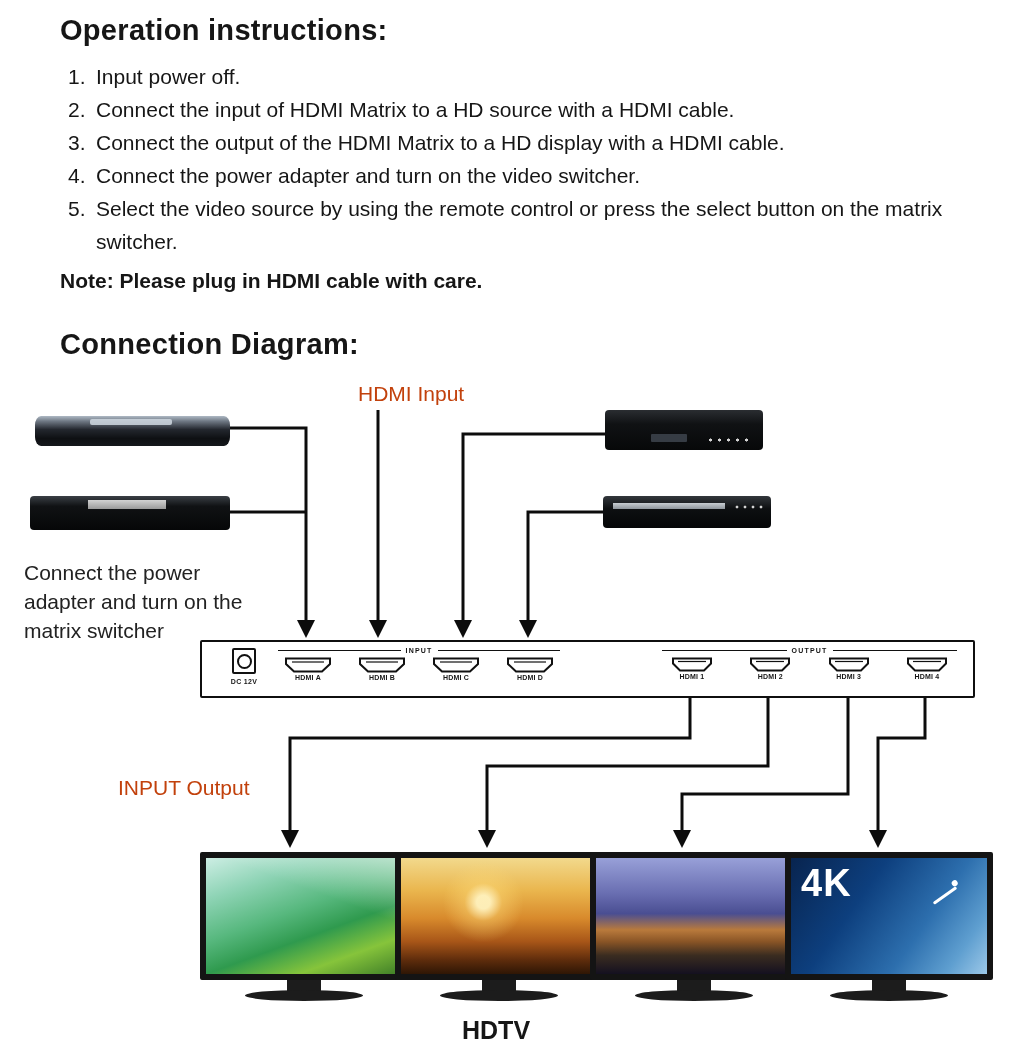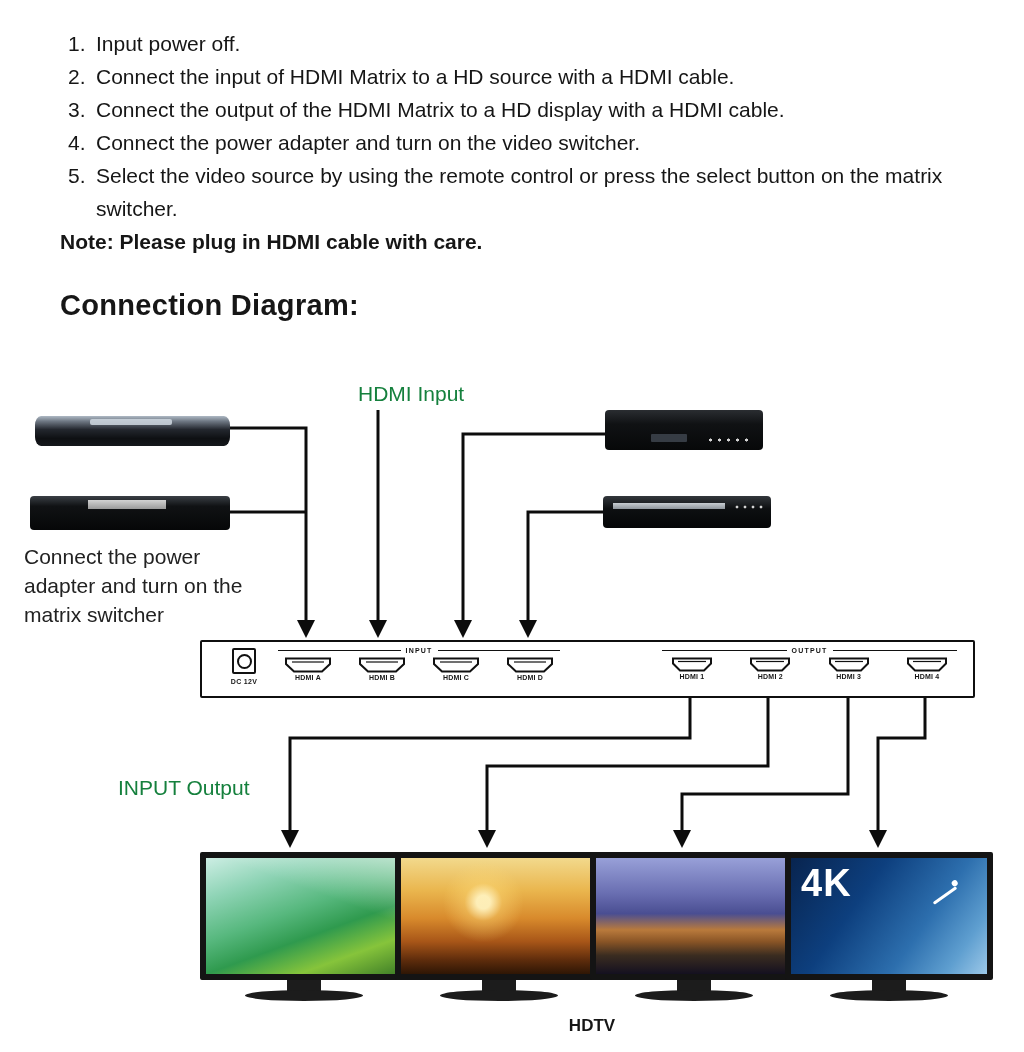--- a/index.html
+++ b/index.html
@@ -9,31 +9,31 @@
     font-family:"Liberation Sans", sans-serif; color:#161616;
   }
 
   
   .instructions { position:absolute; top:14px; left:60px; width:930px; }
   .main-title { font-size:29px; font-weight:bold; letter-spacing:.3px; }
   .ilist { margin-top:13px; margin-left:8px; }
   .item { display:flex; font-size:21px; line-height:33px; }
   .item .num { flex:0 0 28px; }
   .item .txt { flex:1; }
-  .note { margin-top:5px; font-size:21px; font-weight:bold; }
+  .note { margin-top:11px; font-size:21px; font-weight:bold; }
   .diagram-title { margin-top:35px; font-size:29px; font-weight:bold; letter-spacing:.3px; }
 
   
   .diagram { position:absolute; top:370px; left:0; width:1024px; height:682px; }
   .wires { position:absolute; inset:0; }
-  .dlabel { position:absolute; font-size:21px; color:#15803d; white-space:nowrap; }
+  .dlabel { position:absolute; font-size:21px; color:#c2410c; white-space:nowrap; }
   .hdmi-input-label { left:358px; top:12px; }
   .hdmi-output-label { left:118px; top:406px; }
-  .power-note { position:absolute; left:24px; top:172px; width:252px; font-size:21px; line-height:29px; color:#222; }
-  .hdtv-label { position:absolute; left:462px; top:646px; width:260px; text-align:center; font-size:17px; font-weight:bold; }
+  .power-note { position:absolute; left:24px; top:188px; width:252px; font-size:21px; line-height:29px; color:#222; }
+  .hdtv-label { position:absolute; left:462px; top:646px; width:260px; font-size:25px; font-weight:bold; }
 
   
   .dvd { position:absolute; border-radius:4px; }
   .dvd1 { left:35px; top:46px; width:195px; height:30px;
     background:linear-gradient(180deg,#aeb9c4 0%,#6d7682 18%,#23272e 45%,#0e1013 75%,#15181c 100%);
     border-radius:6px/9px; }
   .dvd1 .tray { position:absolute; left:55px; top:3px; width:82px; height:6px; background:#cfd8e0; border-radius:2px; opacity:.85; }
   .dvd2 { left:30px; top:126px; width:200px; height:34px;
     background:linear-gradient(180deg,#3a3f45 0%,#101214 30%,#060708 100%); }
   .dvd2 .panel { position:absolute; left:58px; top:4px; width:78px; height:9px; background:linear-gradient(#d2d2d2,#9a9a9a); }
@@ -82,20 +82,21 @@
   .tv4 .screen { background:
       linear-gradient(125deg,#08244f 0%,#0d3f7e 35%,#2d6fae 65%,#5f9fd0 85%,#9cc8e8 100%); }
   .badge-4k { position:absolute; left:10px; top:4px; color:#ffffff; font-size:38px; font-weight:bold; letter-spacing:1px; }
   .ski { position:absolute; right:28px; top:36px; width:28px; height:3px; background:#fff; transform:rotate(-35deg); border-radius:2px; }
   .ski::after { content:""; position:absolute; right:-4px; top:-6px; width:6px; height:6px; background:#fff; border-radius:50%; }
 </style>
 </head>
 <body>
 
 <div class="instructions">
+  <div class="main-title">Operation instructions:</div>
   <div class="ilist">
     <div class="item">
       <span class="num">1.</span>
       <span class="txt">Input power off.</span>
     </div>
     <div class="item">
       <span class="num">2.</span>
       <span class="txt">Connect the input of HDMI Matrix to a HD source with a HDMI cable.</span>
     </div>
     <div class="item">

